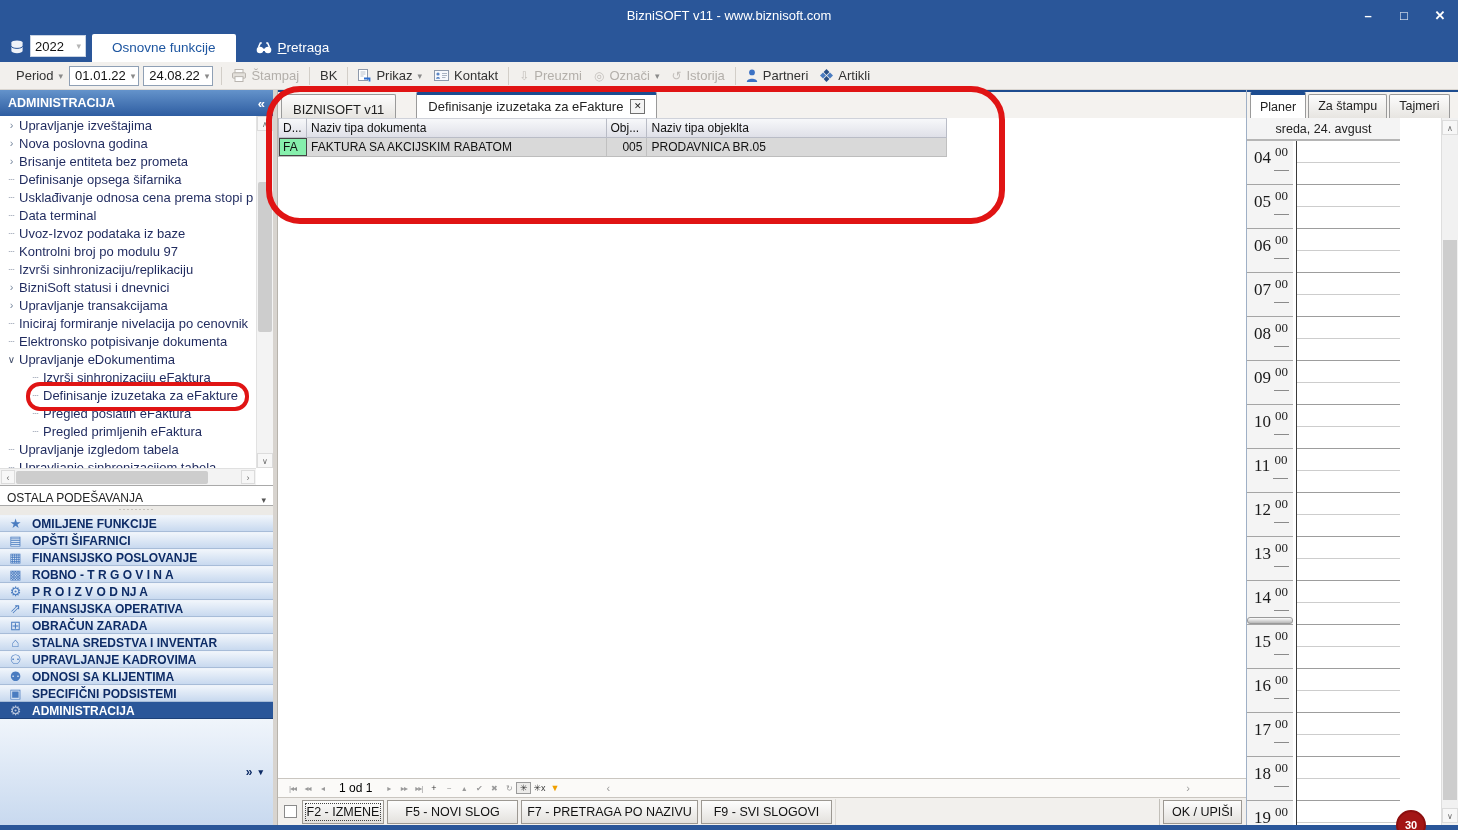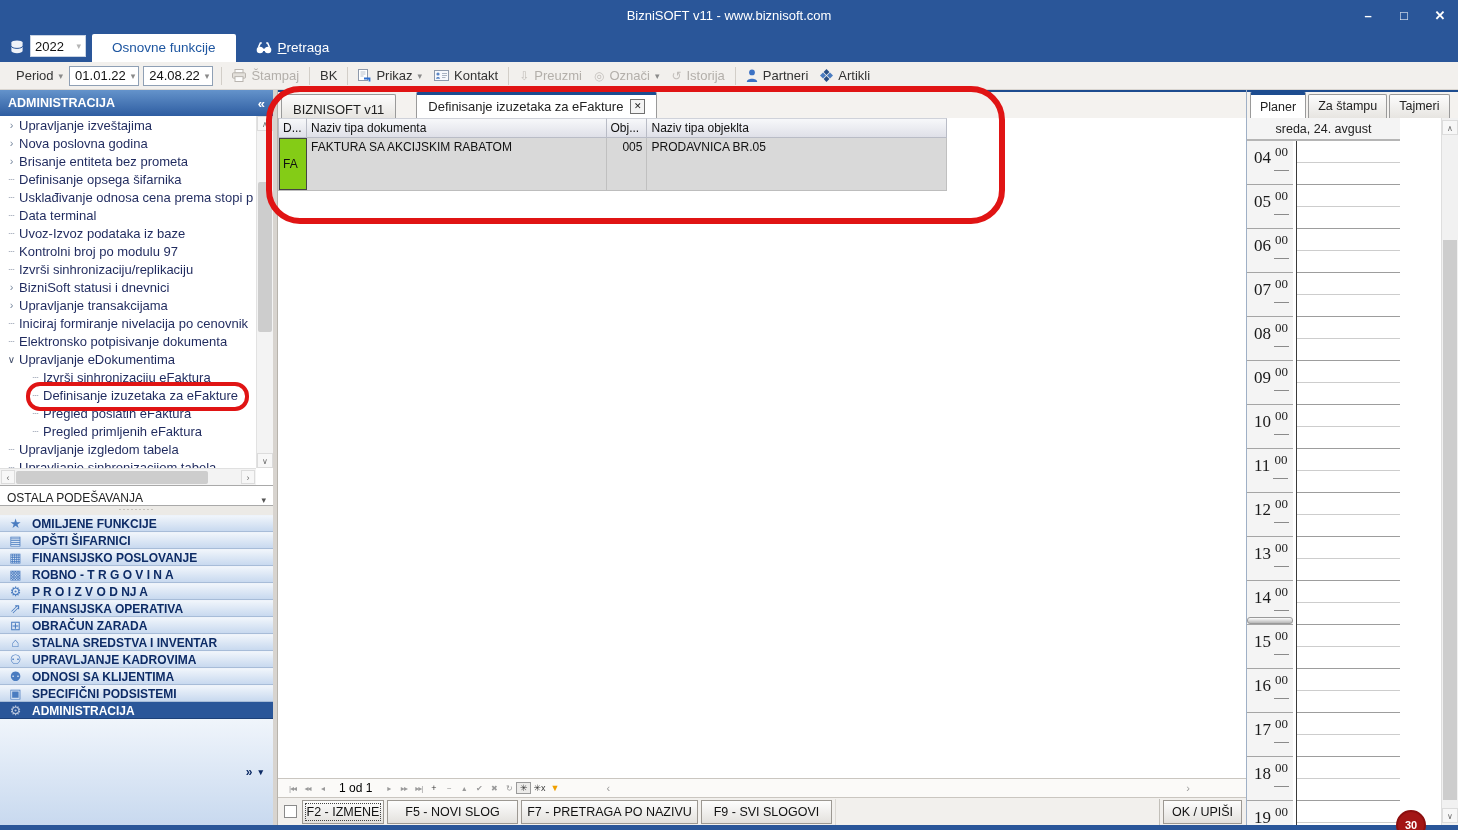--- a/index.html
+++ b/index.html
@@ -90,21 +90,21 @@
   .doc-tab.active { height:26px; background:#fff; border-top:3px solid #1d4c8f; display:flex; align-items:center; gap:7px; line-height:normal; }
   .tab-close { width:15px; height:15px; border:1px solid #707070; background:#f4f4f4; font-size:9px;
                line-height:13px; text-align:center; color:#222; }
   .grid-head { flex:0 0 20px; display:flex; font-size:12px; color:#111;
                border-bottom:1px solid #b9bcc6; width:669px; border-left:1px solid #b9bcc6; }
   .gh { background:linear-gradient(#f7f8fa,#dfe0e8); border-right:1px solid #b9bcc6; border-top:1px solid #cfd2da;
         padding:2px 4px; white-space:nowrap; overflow:hidden; }
   .grid-row { flex:0 0 19px; display:flex; font-size:12px; color:#111; width:669px;
               background:#d9d9d9; border-bottom:1px solid #bdbdbd; border-left:1px solid #c6c6c6; }
   .gc { padding:2px 4px; border-right:1px solid #c0c0c0; white-space:nowrap; overflow:hidden; }
-  .gc.focus { background:#84cc16; border:1px solid #444; padding:18px 3px; }
+  .gc.focus { background:#86efac; border:1px solid #444; padding:1px 3px; }
   .gc.num { text-align:right; }
   .c1 { width:28px; } .c2 { width:300px; } .c3 { width:41px; } .c4 { width:300px; }
   .main-empty { flex:1; }
   .navbar { flex:0 0 19px; border-top:1px solid #cac6c0; background:#fbfaf8; display:flex; align-items:center;
             padding-left:7px; position:relative; }
   .nav-i { min-width:15px; padding:0 2px; text-align:center; font-size:8px; letter-spacing:-1px; color:#9a9a9a; }
   .nav-i.pos { font-size:12px; letter-spacing:0; color:#000; padding:0 9px; }
   .nav-i.dark { color:#3a3a3a; font-size:9px; letter-spacing:0; }
   .nav-i.pressed { border:1px solid #9a9a9a; background:#ecebe9; }
   .nav-i.funnel { color:#f0a000; font-size:9px; letter-spacing:0; }

